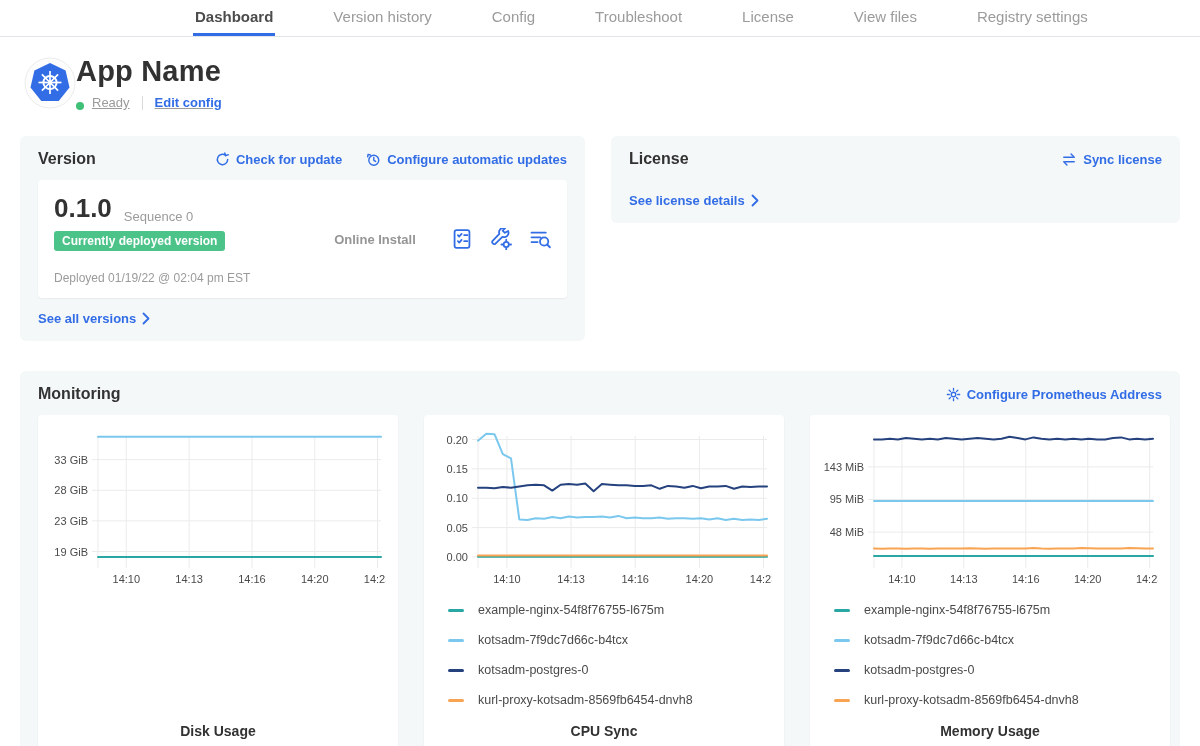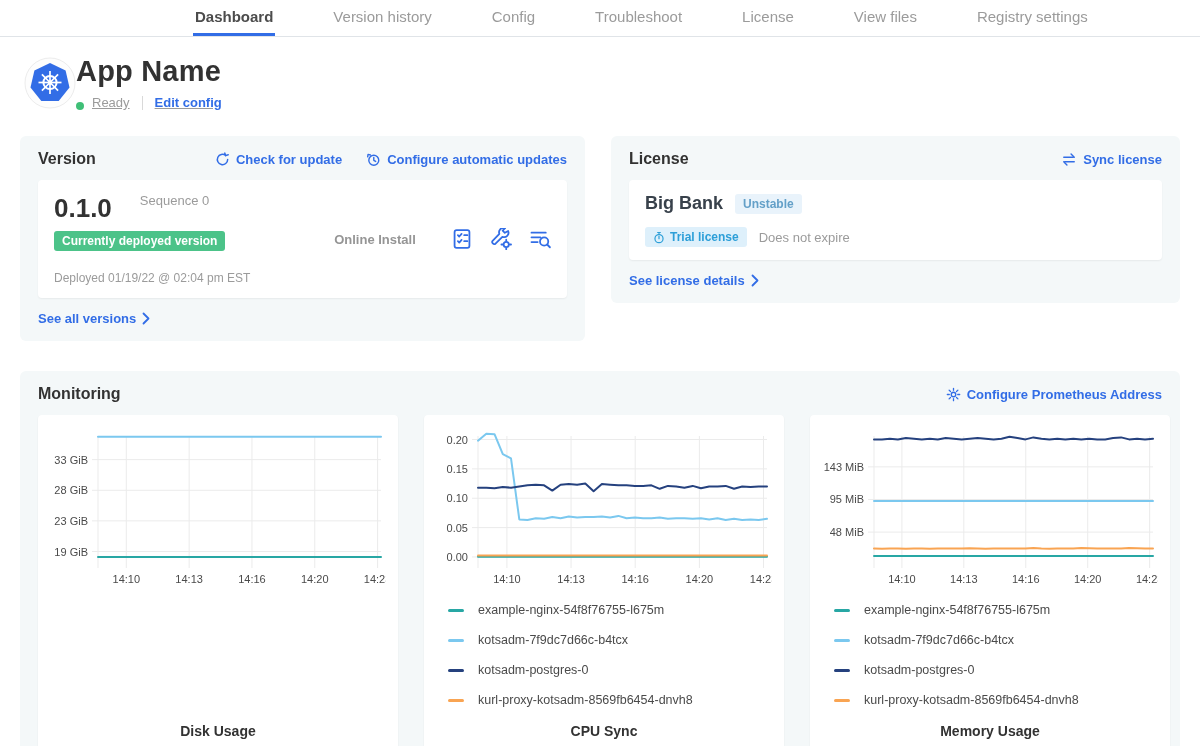--- a/index.html
+++ b/index.html
@@ -25,21 +25,21 @@
   .cards-row { display:flex; gap:26px; padding:14px 20px 0; align-items:flex-start; }
   .card { background:#f4f8f9; border-radius:6px; padding:14px 18px; }
   .card-head { display:flex; justify-content:space-between; align-items:center; margin-bottom:12px; }
   .card-head h2 { font-size:16px; font-weight:bold; color:#323232; }
   .head-links { display:flex; gap:24px; align-items:center; }
   .inner { background:#fff; border-radius:4px; box-shadow:0 1px 2px rgba(0,0,0,.06); padding:13px 16px; }
 
   .version-card { width:565px; }
   .version-inner { display:flex; align-items:center; }
   .v-left { width:245px; }
-  .v-line { display:flex; align-items:flex-start; gap:28px; }
+  .v-line { display:flex; align-items:flex-end; gap:12px; }
   .v-num { font-size:26px; font-weight:bold; color:#323232; }
   .v-seq { font-size:13px; color:#9b9b9b; }
   .badge-green { display:inline-block; margin-top:7px; background:#4cc389; color:#fff; font-size:12px; font-weight:bold; padding:3px 8px; border-radius:3px; }
   .deployed { margin-top:20px; font-size:12px; color:#9b9b9b; }
   .v-mid { flex:1; text-align:center; font-size:13px; font-weight:bold; color:#959595; }
   .v-icons { display:flex; gap:17px; align-items:center; }
   .icon-btn { color:#326de6; cursor:pointer; display:inline-flex; }
   .see-link { margin-top:13px; }
 
   .license-card { flex:1; }
@@ -182,37 +182,20 @@
         <svg class="icon" width="16" height="15" viewBox="0 0 16 16" fill="none" stroke="currentColor" stroke-width="1.5" stroke-linecap="round" stroke-linejoin="round">
           <path d="M2.4 5.6h10.2"></path>
             <path d="M10.2 2.2l3.4 3.4"></path>
           <path d="M13.6 10.4H3.4"></path>
             <path d="M5.8 13.8l-3.4-3.4"></path>
         </svg>
         <span>Sync license</span>
       </a>
     </div>
 
-    <div class="inner">
-      <div class="lic-row1">
-        <span class="lic-name">Big Bank</span>
-        <span class="badge-channel">Unstable</span>
-      </div>
-      <div class="lic-row2">
-        <span class="badge-trial">
-          <svg class="icon" width="12" height="13" viewBox="0 0 16 17" fill="none" stroke="currentColor" stroke-width="1.6" stroke-linecap="round" stroke-linejoin="round">
-            <circle cx="8" cy="10" r="5.4"></circle>
-              <path d="M8 10V7"></path>
-              <path d="M6.2 1.8h3.6M8 1.8v2.4"></path>
-          </svg>
-          <span>Trial license</span>
-        </span>
-        <span class="expiry">Does not expire</span>
-      </div>
-    </div>
 
     <a class="blue-link see-link">
       <span>See license details</span>
       <svg class="icon" width="8" height="13" viewBox="0 0 8 13" fill="none" stroke="currentColor" stroke-width="1.8" stroke-linecap="round" stroke-linejoin="round">
           <path d="M1.5 1.5l5 5-5 5"></path>
         </svg>
     </a>
   </section>
 </div>
 

